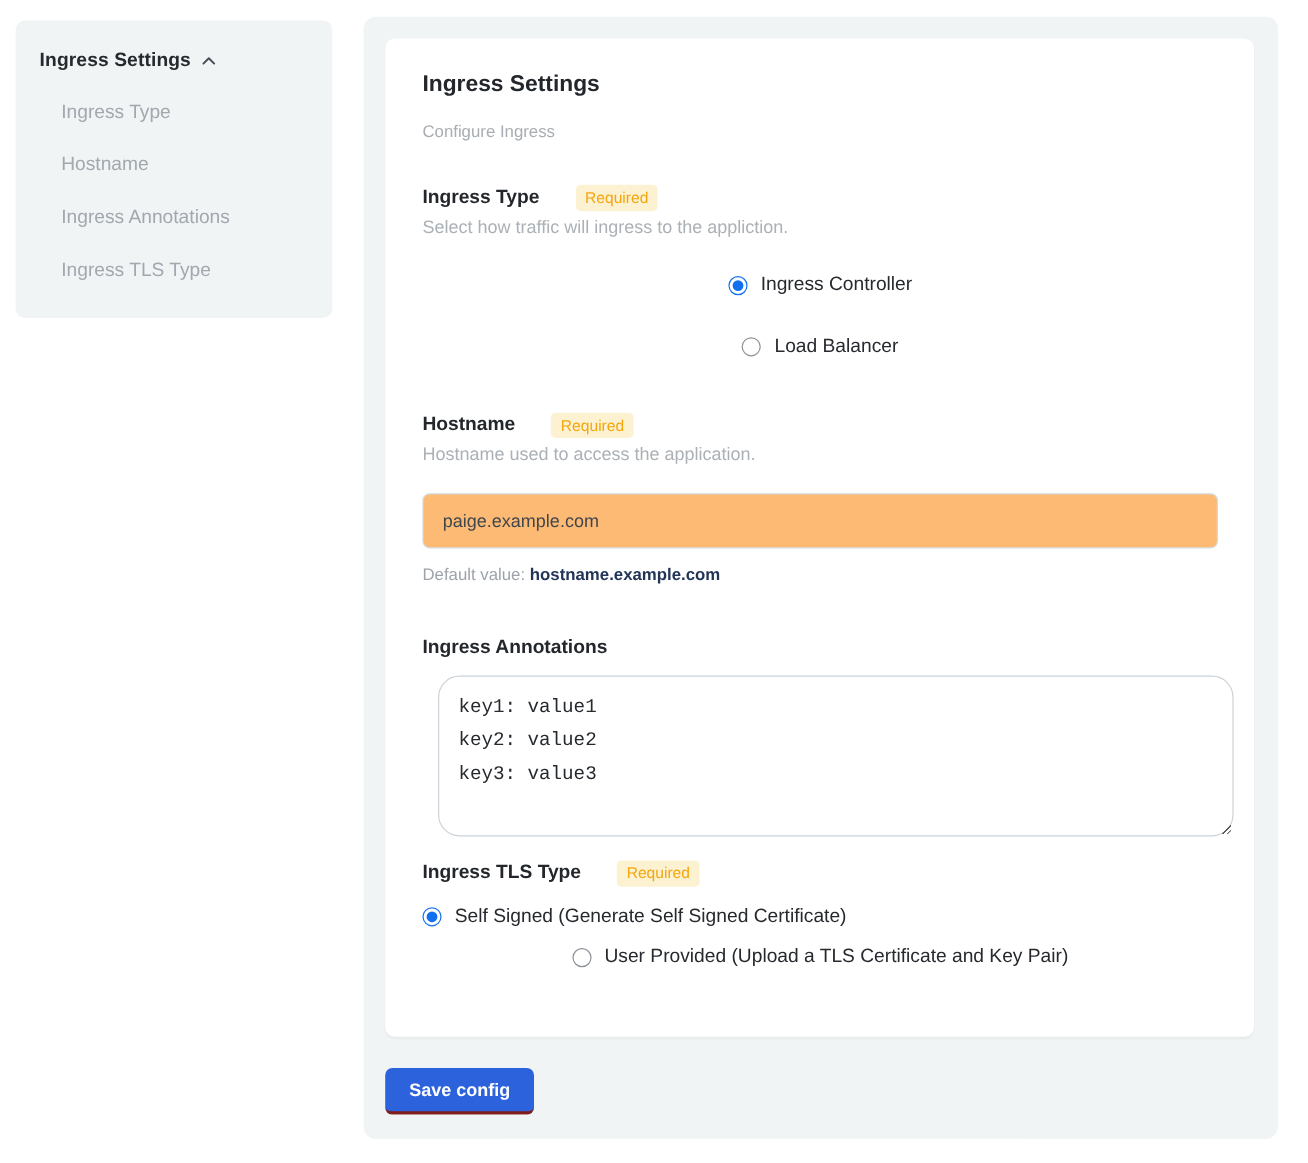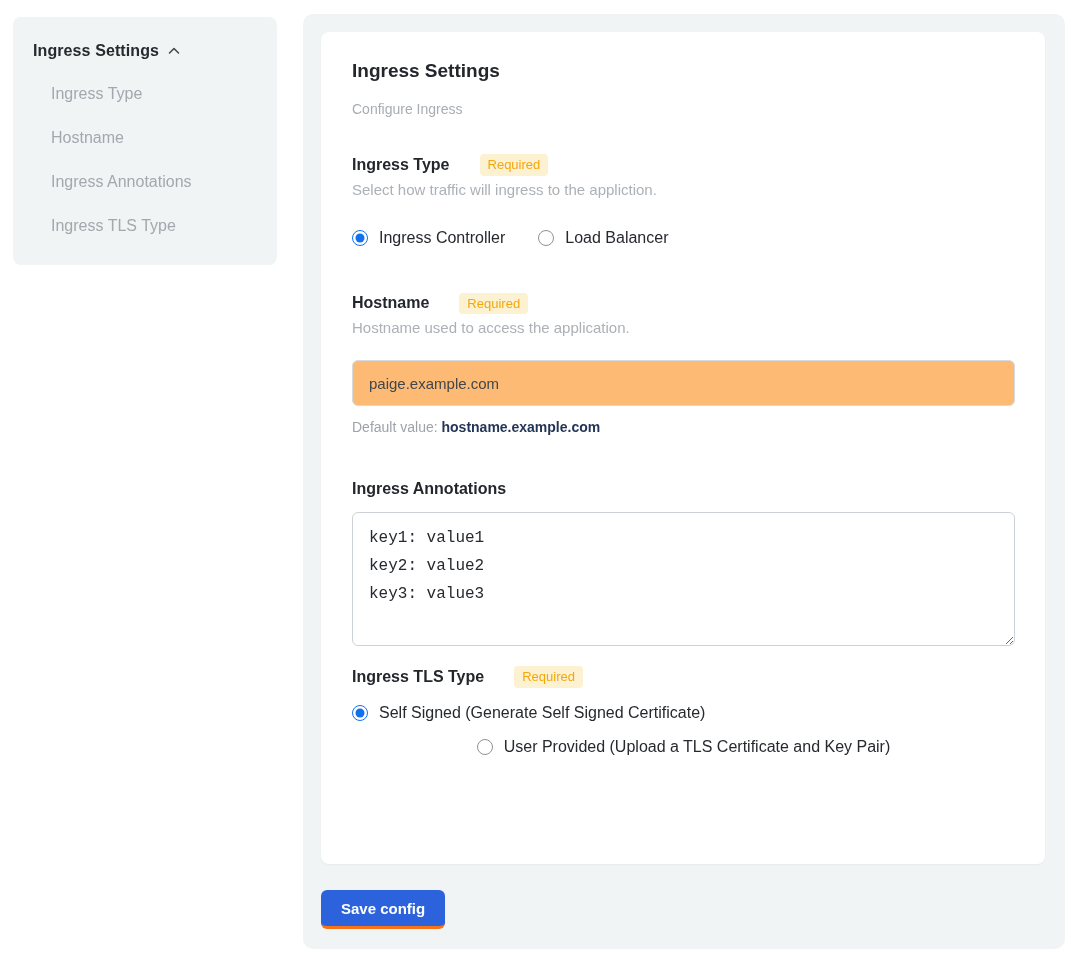--- a/index.html
+++ b/index.html
@@ -107,20 +107,21 @@
     font-size: 15px;
     color: #abb1b6;
   }
 
   .section-ingress-type { margin-top: 37px; }
   .radio-row {
     margin-top: 31px;
     display: flex;
     align-items: center;
     gap: 33px;
+    flex-direction: column;
   }
   .radio-option {
     display: flex;
     align-items: center;
     gap: 11px;
     cursor: pointer;
   }
   .radio-circle {
     width: 16px; height: 16px;
     border-radius: 50%;
@@ -172,45 +173,46 @@
     text-align: right;
   }
 
   .section-annotations { margin-top: 45px; }
   .annotations-textarea {
     display: block;
     margin-top: 14px;
     width: 663px;
     height: 134px;
     border: 1px solid #ccd2d7;
-    border-radius: 6px;
+    border-radius: 18px;
     padding: 11px 16px;
     font-family: "Liberation Mono", "DejaVu Sans Mono", monospace;
     font-size: 16px;
     line-height: 28px;
     color: #26292e;
     background: #ffffff;
     resize: both;
     outline: none;
+    margin-left: 13px;
   }
 
   .section-tls { margin-top: 20px; }
   .tls-option-1 { margin-top: 16px; }
   .tls-option-2 { margin-top: 16px; justify-content: center; }
 
   .save-button {
     display: inline-block;
     margin-top: 26px;
     background: #2c63dc;
     color: #ffffff;
     font-family: "Liberation Sans", "DejaVu Sans", sans-serif;
     font-size: 15px;
     font-weight: 700;
     border: none;
-    border-bottom: 3px solid #f97316;
+    border-bottom: 3px solid #7f1d1d;
     border-radius: 6px;
     padding: 10px 20px 9px 20px;
     cursor: pointer;
   }
 </style>
 </head>
 <body>
 
 <div class="screen">
 

